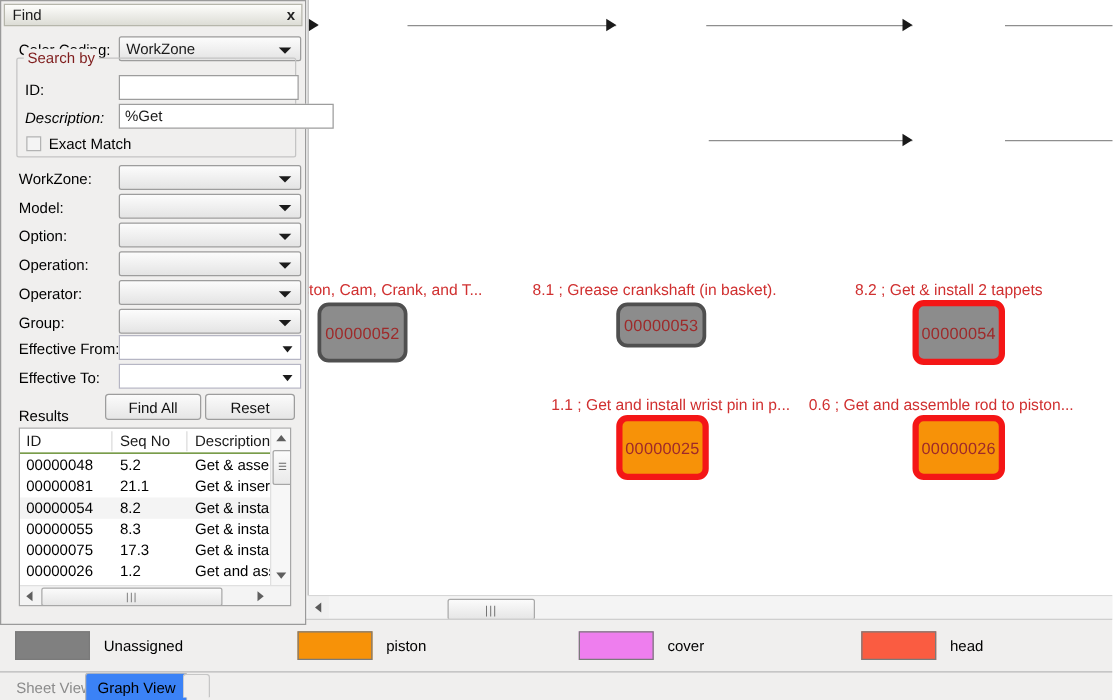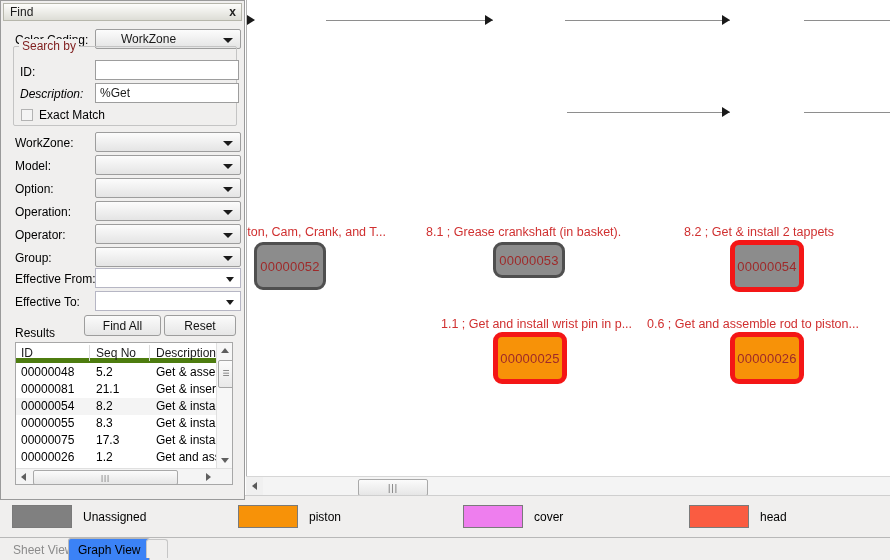--- a/index.html
+++ b/index.html
@@ -216,21 +216,21 @@
   #results-box {
     position: absolute; left: 14px; top: 341px; width: 218px; height: 143px;
     background: #ffffff;
     border: 1px solid #a7a7a7;
     box-sizing: border-box;
     overflow: hidden;
   }
   #results-header {
     position: absolute; left: 0; top: 0; right: 0; height: 20px;
     background: #ffffff;
-    border-bottom: 5px solid #4d7c0f;
+    border-bottom: 1px solid #4d7c0f;
     box-sizing: border-box;
   }
   #results-header .hcell {
     position: absolute; top: 3px; font-size: 12px; color: #1a1a1a;
   }
   #results-header .vline {
     position: absolute; top: 2px; height: 16px; width: 1px; background: #dcdcdc;
   }
   .res-row {
     position: absolute; left: 0; right: 0; height: 17px;
@@ -366,35 +366,35 @@
   </div>
 
   <div id="find-dialog">
 
     <div id="titlebar">
       <span class="title">Find</span>
       <span class="closebtn">x</span>
     </div>
 
     <div class="row-label" style="left:14px; top:32px;">Color Coding:</div>
-    <div class="combo" style="left:94px; top:28px; width:146px;padding-left:20px;">
+    <div class="combo" style="left:94px; top:28px; width:146px;">
       <span class="ctext">WorkZone</span>
       <span class="carrow"></span>
     </div>
 
     <div id="groupbox"></div>
     <div id="groupbox-legend">Search by</div>
 
     <div class="row-label" style="left:19px; top:64px;">ID:</div>
     <div class="textinput" style="left:94px; top:59px; width:144px;">
       <span></span>
     </div>
 
     <div class="row-label" style="left:19px; top:86px;font-style:italic;">Description:</div>
-    <div class="textinput" style="left:94px; top:82px; width:144px;">
+    <div class="textinput" style="left:94px; top:82px; width:172px;">
       <span>%Get</span>
     </div>
 
     <div class="checkbox-box" style="left:20px; top:108px;"></div>
     <div class="row-label" style="left:38px; top:107px;">Exact Match</div>
 
     <div id="filter-rows">
         <div class="row-label" style="left: 14px; top: 135px;">WorkZone:</div>
         <div class="combo" style="left: 94px; top: 131px; width: 146px;">
           <span class="ctext"></span>

